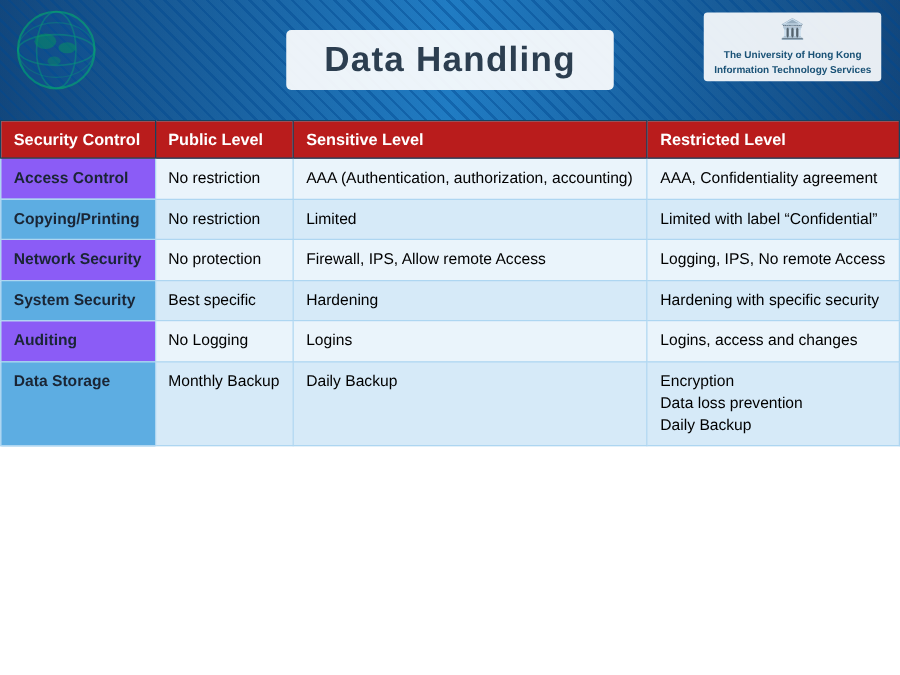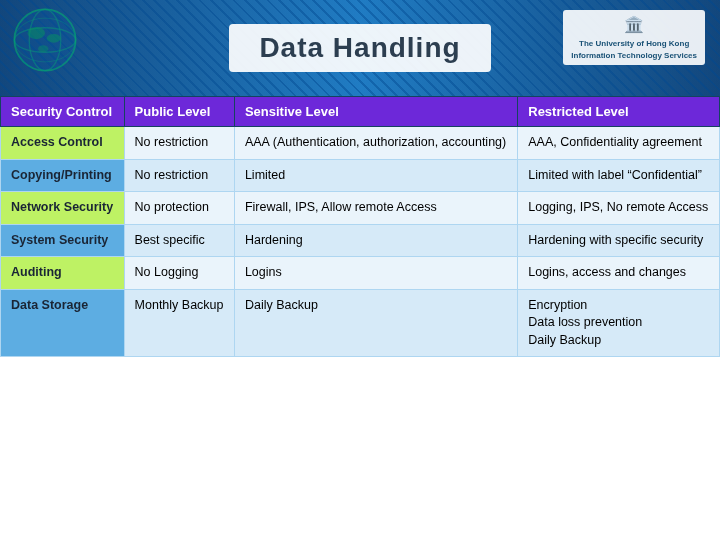--- a/index.html
+++ b/index.html
@@ -77,21 +77,21 @@
       margin-bottom: 2px;
     }
 
     table {
       width: 100%;
       border-collapse: collapse;
       font-size: 12.5px;
     }
 
     thead tr {
-      background: #6d28d9;
+      background: #b91c1c;
       color: white;
     }
 
     thead th {
       padding: 7px 10px;
       text-align: left;
       font-weight: bold;
       font-size: 13px;
       border: 1px solid #154360;
     }
@@ -106,21 +106,21 @@
 
     tbody td {
       padding: 7px 10px;
       border: 1px solid #aed6f1;
       vertical-align: top;
       line-height: 1.4;
     }
 
     tbody td:first-child {
       font-weight: bold;
-      background: #bef264;
+      background: #8b5cf6;
       color: #1a2535;
     }
 
     tbody tr:nth-child(even) td:first-child {
       background: #5dade2;
     }
   </style>
 </head>
 <body>
 

